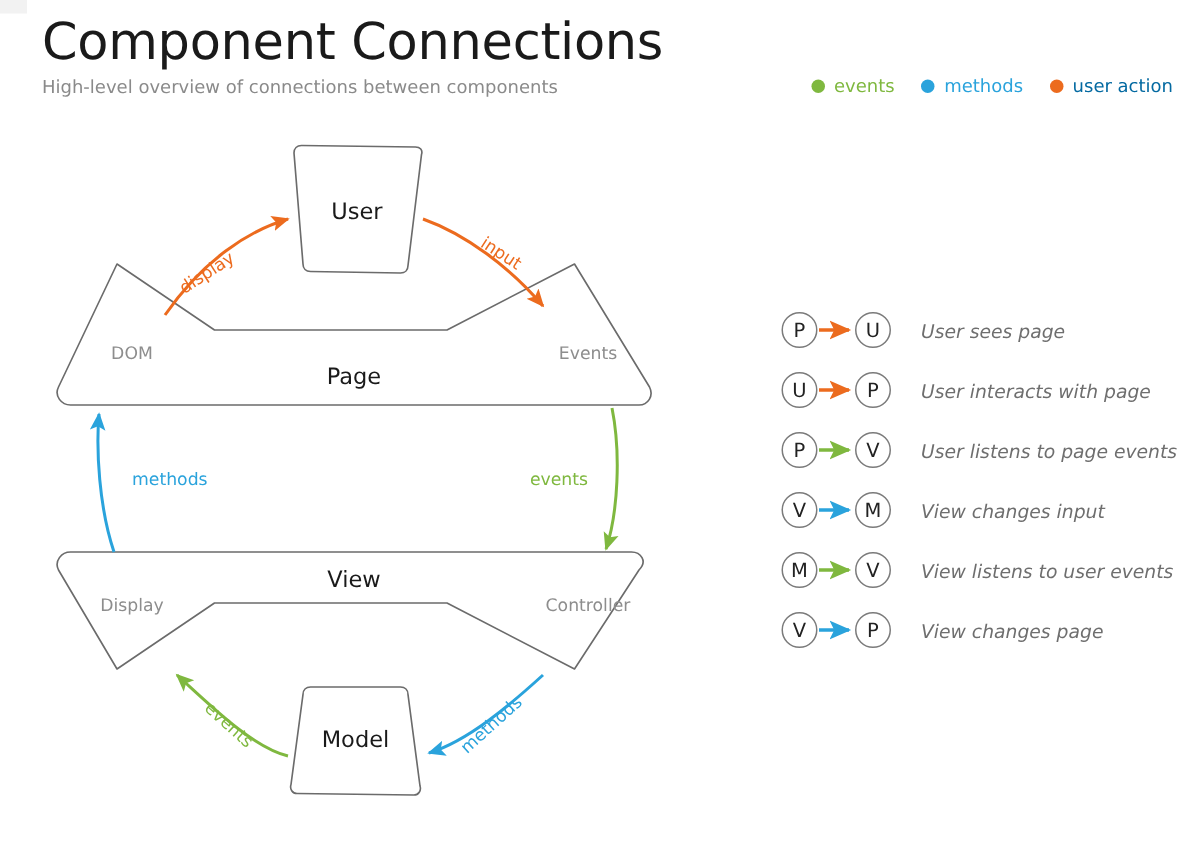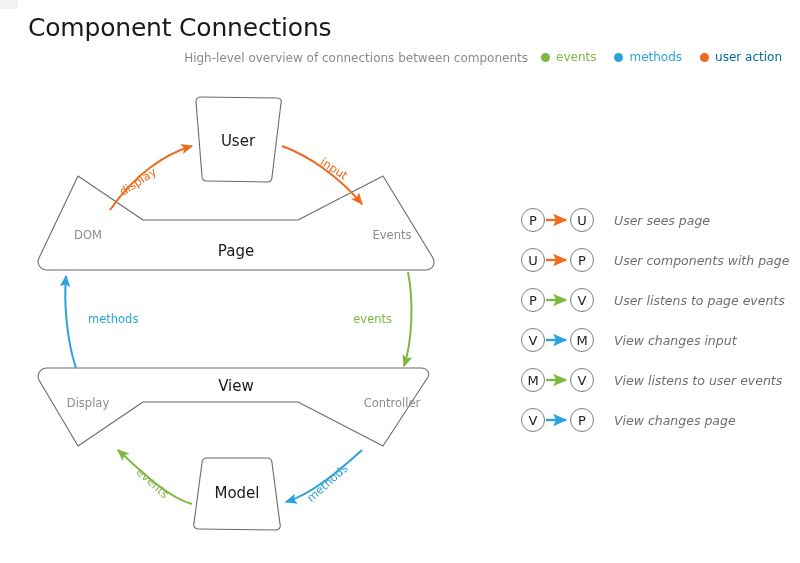--- a/index.html
+++ b/index.html
@@ -22,33 +22,32 @@
     width: 18px; height: 9px;
     background: #f2f2f2;
   }
   .header {
     position: absolute;
     left: 28px;
     top: 12px;
     width: 500px;
   }
   .page-title {
-    font-size: 25px;
+    font-size: 34px;
     font-weight: normal;
     color: #1a1a1a;
     letter-spacing: -0.2px;
     margin: 0;
     line-height: 32px;
   }
   .page-subtitle {
     font-size: 12px;
     color: #8a8a8a;
     margin: 6px 0 0 0;
     line-height: 16px;
-    text-align: right;
   }
   .legend-top {
     position: absolute;
     right: 18px;
     top: 50px;
     display: flex;
     align-items: center;
     gap: 18px;
   }
   .legend-top .lg-item {
@@ -226,21 +225,21 @@
   </div>
 
   <div class="key-row">
     <svg class="key-glyph" viewBox="0 0 78 30">
       <circle cx="13" cy="15" r="11.5" fill="#ffffff" stroke="#7b7b7b" stroke-width="1"></circle>
       <text class="circle-letter" x="13" y="19.5" text-anchor="middle">U</text>
       <line x1="26" y1="15" x2="46" y2="15" stroke="#ec6b1e" stroke-width="2.4" marker-end="url(#ah-orange)"></line>
       <circle cx="62" cy="15" r="11.5" fill="#ffffff" stroke="#7b7b7b" stroke-width="1"></circle>
       <text class="circle-letter" x="62" y="19.5" text-anchor="middle">P</text>
     </svg>
-    <span class="key-label">User components with page</span>
+    <span class="key-label">User interacts with page</span>
   </div>
 
   <div class="key-row">
     <svg class="key-glyph" viewBox="0 0 78 30">
       <circle cx="13" cy="15" r="11.5" fill="#ffffff" stroke="#7b7b7b" stroke-width="1"></circle>
       <text class="circle-letter" x="13" y="19.5" text-anchor="middle">P</text>
       <line x1="26" y1="15" x2="46" y2="15" stroke="#7fb83f" stroke-width="2.4" marker-end="url(#ah-green)"></line>
       <circle cx="62" cy="15" r="11.5" fill="#ffffff" stroke="#7b7b7b" stroke-width="1"></circle>
       <text class="circle-letter" x="62" y="19.5" text-anchor="middle">V</text>
     </svg>

